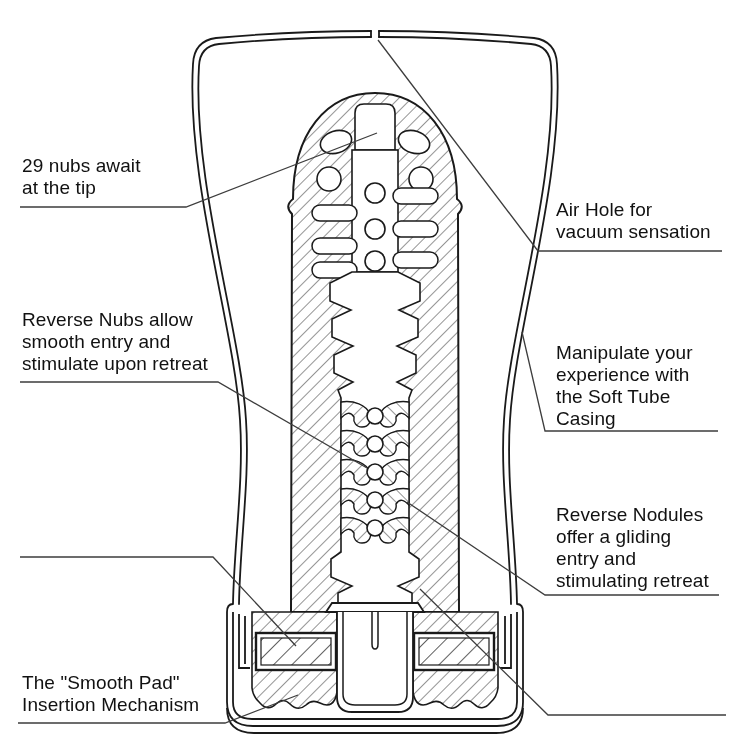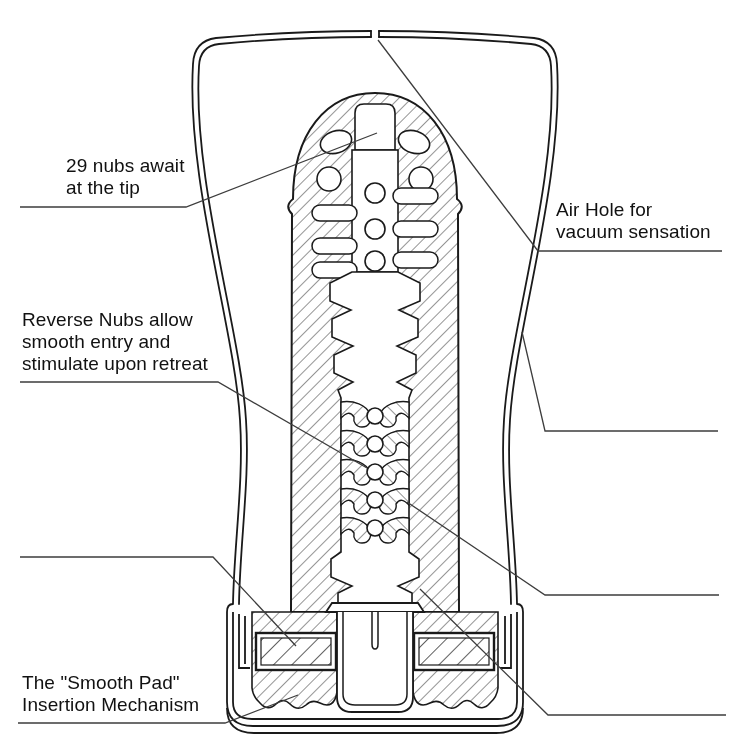--- a/index.html
+++ b/index.html
@@ -116,23 +116,31 @@
     <path d="M 378,40 L 538,251 L 722,251"></path>
     <path d="M 20,382 L 218,382 L 367,468"></path>
     <path d="M 522,332 L 545,431 L 718,431"></path>
     <path d="M 20,557 L 213,557 L 296,646"></path>
     <path d="M 407,502 L 545,595 L 719,595"></path>
     <path d="M 18,723 L 225,723 L 298,695"></path>
     <path d="M 420,589 L 548,715 L 726,715"></path>
   </g>
 </svg>
 
-<div class="lbl" style="left:22px;top:155px;margin-left:44px;">29 nubs await
+<div class="lbl" style="left:22px;top:155px;">29 nubs await
 at the tip</div>
 <div class="lbl" style="left:556px;top:199px;">Air Hole for
 vacuum sensation</div>
 <div class="lbl" style="left:22px;top:309px;">Reverse Nubs allow
 smooth entry and
 stimulate upon retreat</div>
+<div class="lbl" style="left:556px;top:342px;">Manipulate your
+experience with
+the Soft Tube
+Casing</div>
+<div class="lbl" style="left:556px;top:504px;">Reverse Nodules
+offer a gliding
+entry and
+stimulating retreat</div>
 <div class="lbl" style="left:22px;top:672px;">The "Smooth Pad"
 Insertion Mechanism</div>
 
 </div>
 
 </body></html>

